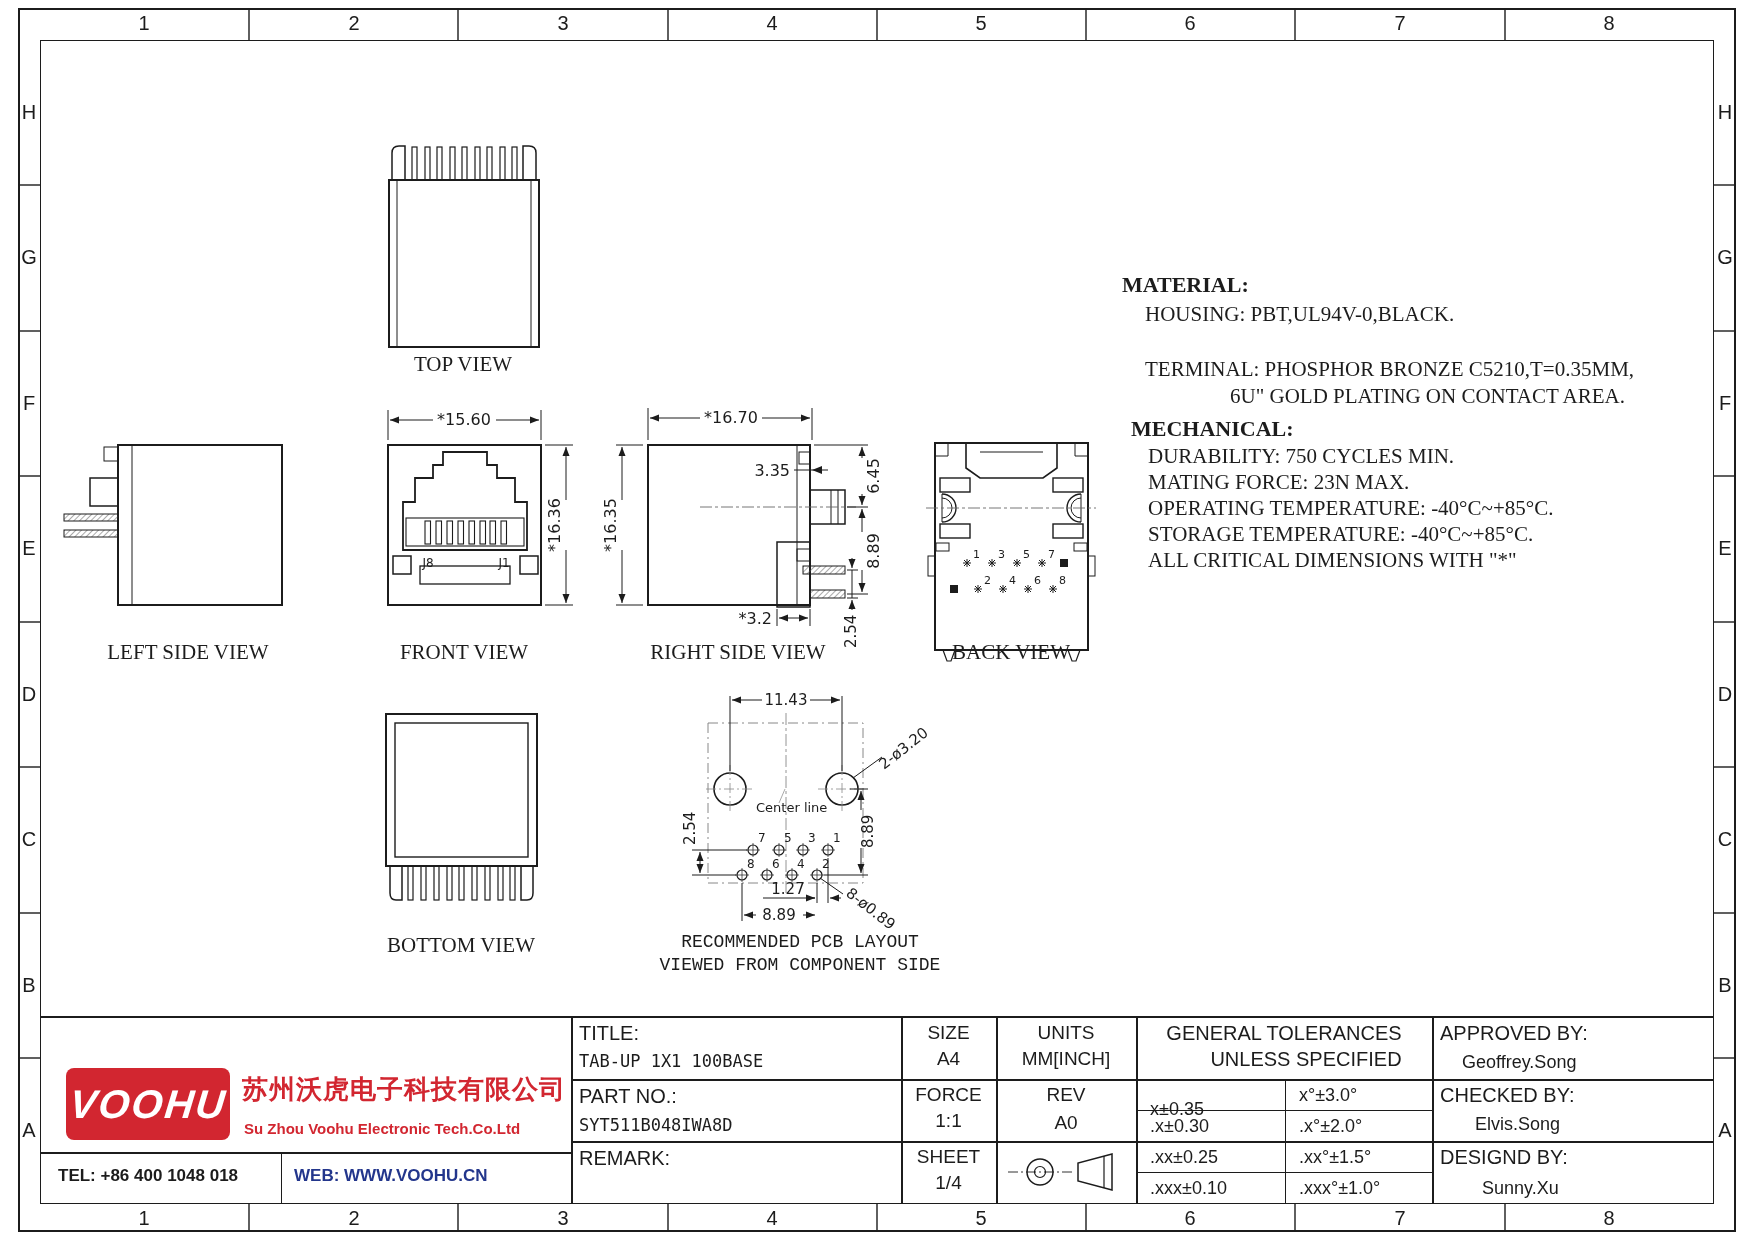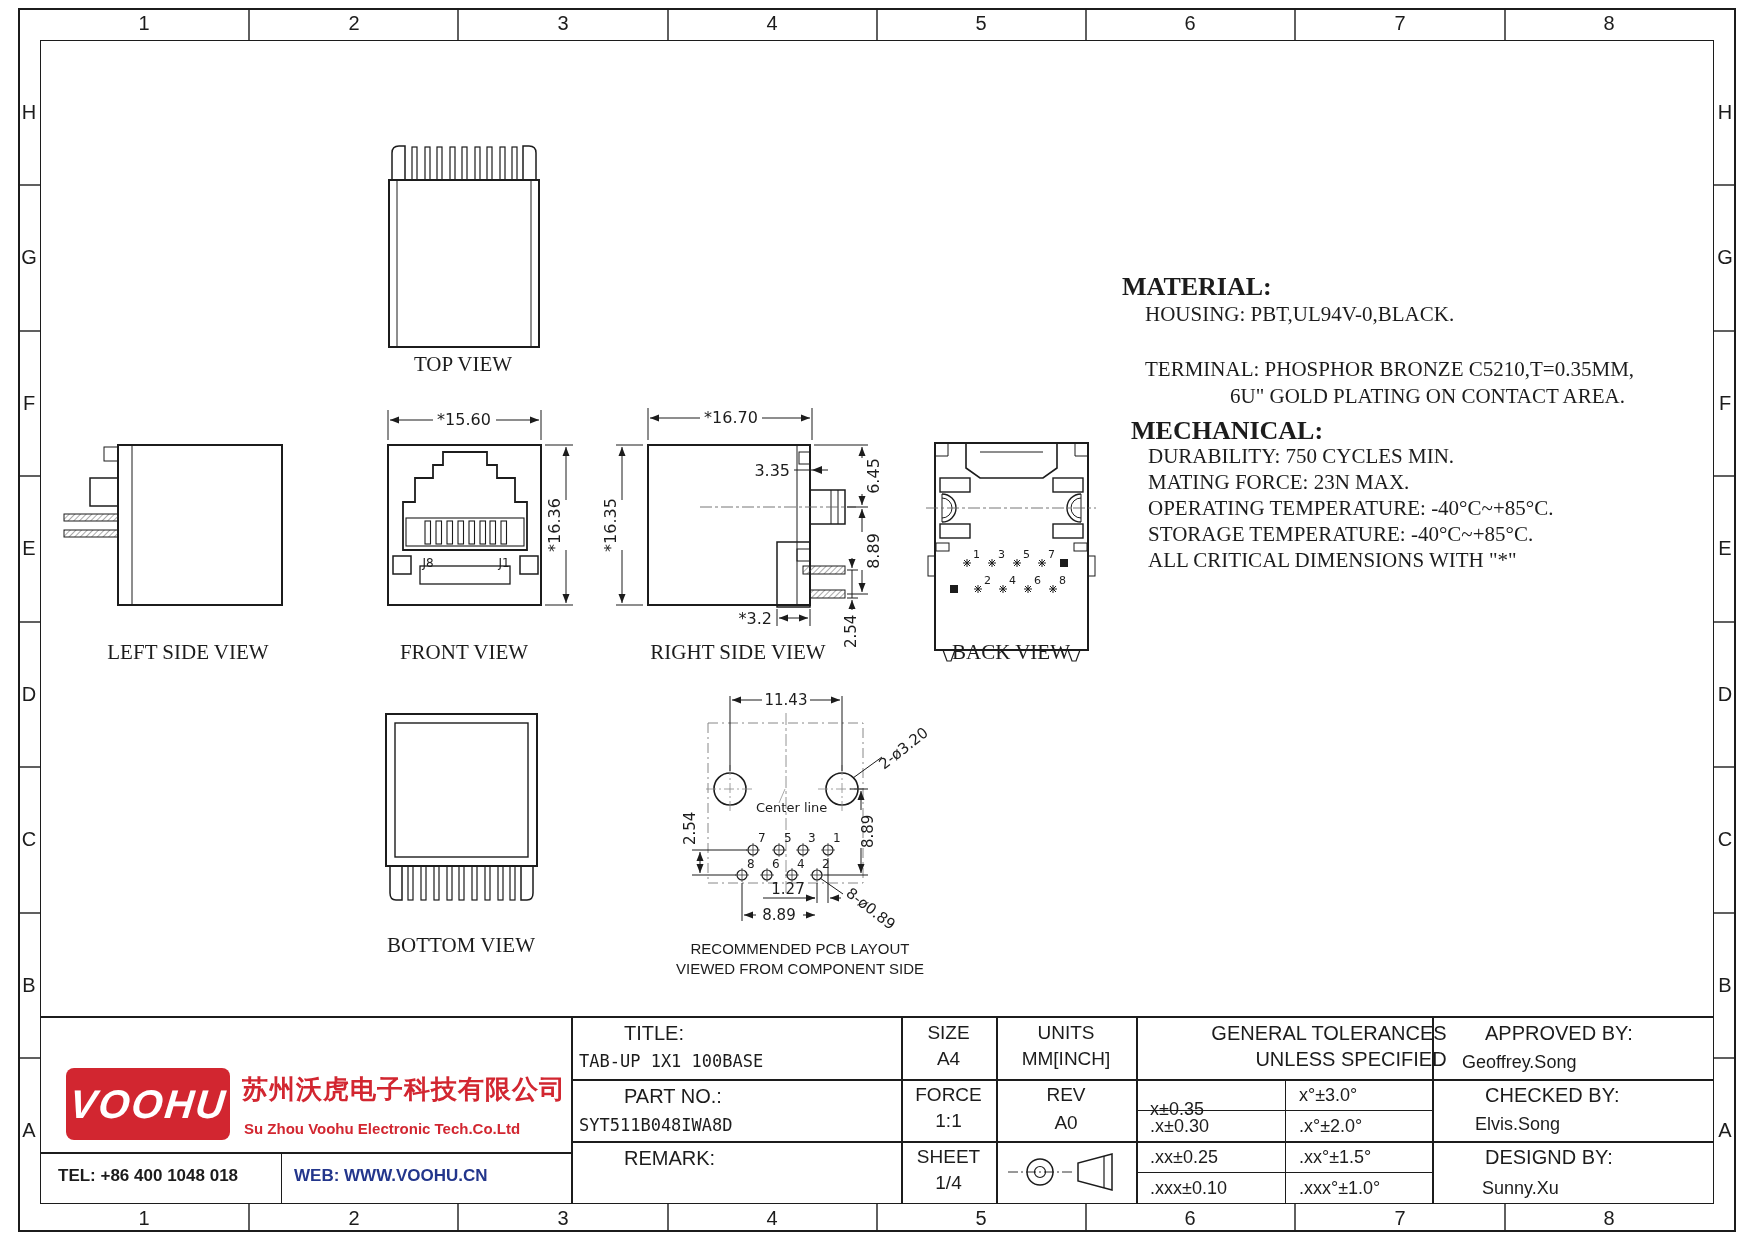--- a/index.html
+++ b/index.html
@@ -7,33 +7,33 @@
          font-family:"Liberation Sans",sans-serif;color:#1c1c1c;overflow:hidden;}
   .abs{position:absolute;box-sizing:border-box;}
   .frame-outer{left:18px;top:8px;width:1718px;height:1224px;border:2px solid #1c1c1c;}
   .frame-inner{left:40px;top:40px;width:1674px;height:1164px;border:1.6px solid #1c1c1c;}
   .ruler-num{font-size:20px;text-align:center;width:40px;}
   .ruler-row{font-size:20px;text-align:center;width:22px;}
   .compliance{left:40px;top:46px;width:224px;height:84px;border:1.6px solid #1c1c1c;
               text-align:center;font-size:26px;line-height:1.5;padding-top:2px;background:#fff;}
   .view-label{font-family:"Liberation Serif",serif;font-size:21px;text-align:center;}
   .notes{font-family:"Liberation Serif",serif;font-size:21px;white-space:nowrap;}
-  .notes-hdr{font-weight:bold;font-size:26px;}
+  .notes-hdr{font-weight:bold;font-size:22px;}
   .svg-layer{left:0;top:0;}
   .tb-line{position:absolute;background:#1c1c1c;}
   .tb-label{font-size:19px;}
-  .tb-label-lg{font-size:20px;margin-left:45px;}
+  .tb-label-lg{font-size:20px;}
   .tb-value-cad{font-family:"DejaVu Sans Mono",monospace;font-size:17px;}
   .tb-center{text-align:center;}
   .tb-name{font-size:18px;}
   .logo-box{display:flex;align-items:center;justify-content:center;border-radius:8px;}
   .logo-text{color:#fff;font-weight:bold;font-style:italic;font-size:40px;letter-spacing:2px;transform:skewX(-6deg);}
   .cn-name{font-weight:bold;font-size:26px;letter-spacing:1px;}
   .en-name{font-weight:bold;font-size:15px;}
-  .caption{font-family:Liberation Sans, sans-serif;font-size:15px;text-align:center;line-height:1.3;margin-top:8px;}
+  .caption{font-family:Liberation Mono, monospace;font-size:18px;text-align:center;line-height:1.3;}
   svg text{font-family:"DejaVu Sans",sans-serif;fill:#1c1c1c;}
 </style>
 </head>
 <body>
 
 <div class="sheet">
 
   <div class="abs frame-outer"></div>
   <div class="abs frame-inner"></div>
 

